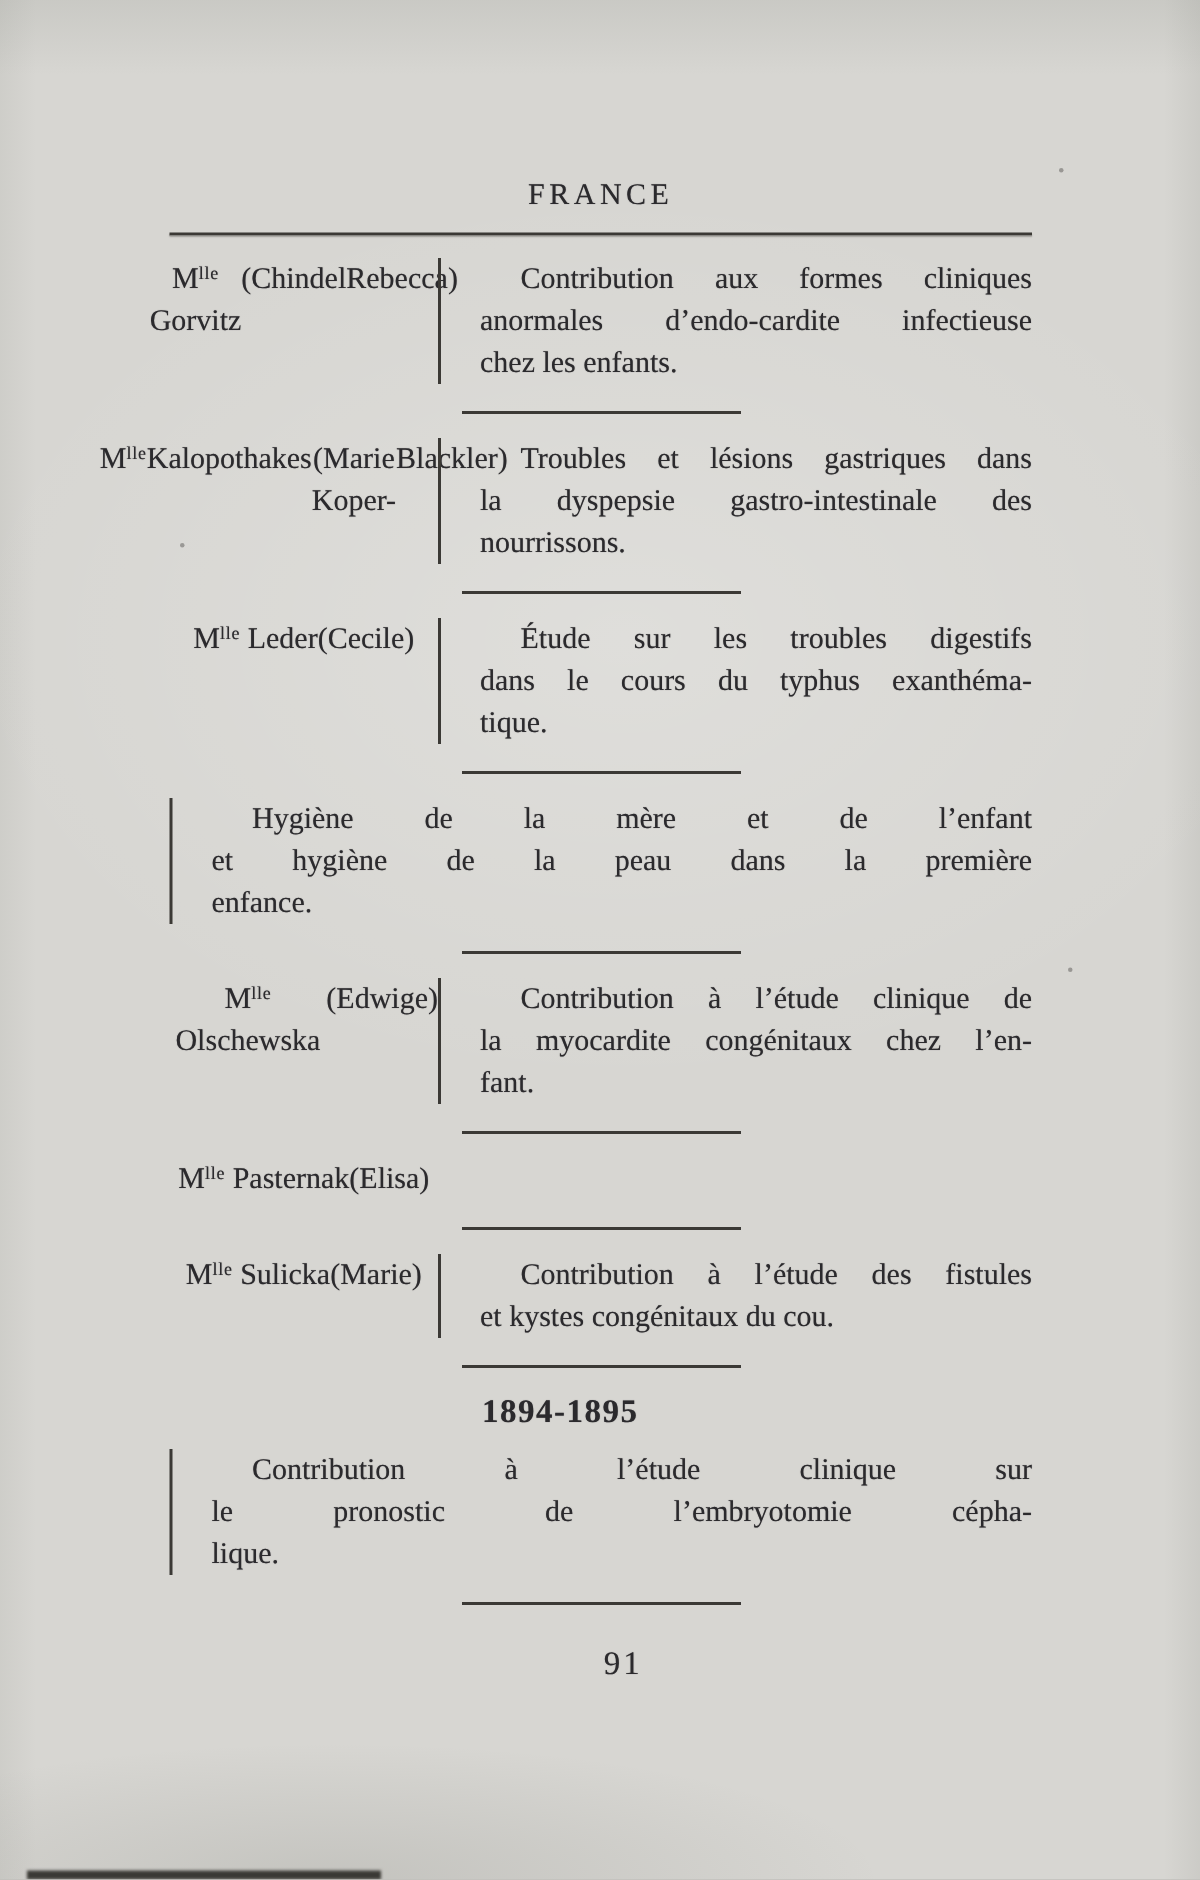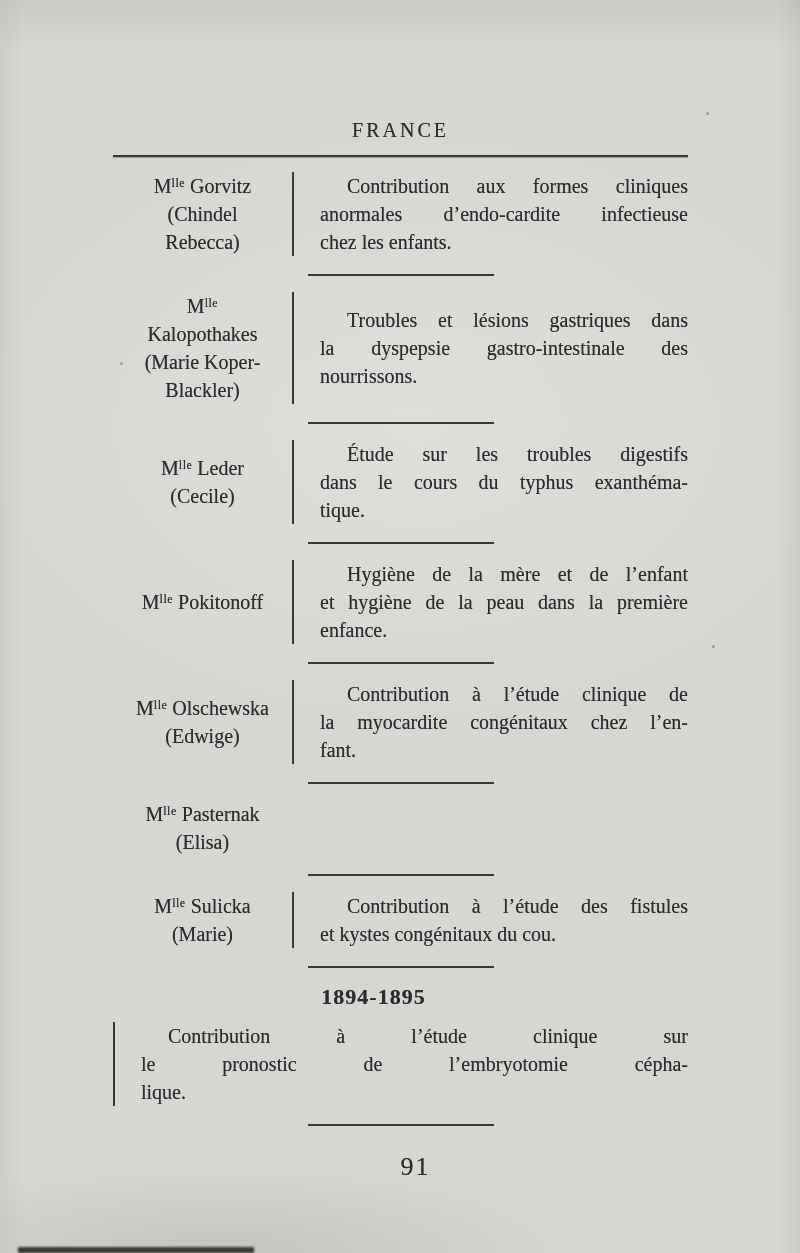--- a/index.html
+++ b/index.html
@@ -41,21 +41,21 @@
     margin-top: 14px;
     border-top: 2px solid var(--rule);
     box-shadow: 0 1px 1px rgba(60,58,52,0.35);
     height: 0;
   }
   .entries { margin-top: 15px; }
   .row { display: flex; align-items: stretch; }
   .name-cell {
     width: 179px;
     display: flex;
-    flex-direction: column;
+    flex-direction: row;
     justify-content: center;
     text-align: center;
     font-size: 20px;
     line-height: 28px;
   }
   .title-cell {
     flex: 1;
     border-left: 2px solid var(--rule);
     padding-left: 26px;
     display: flex;
@@ -84,21 +84,21 @@
     text-align: center;
     transform: translateX(-27px);
     font-weight: bold;
     font-size: 22px;
     letter-spacing: 1px;
   }
   .page-number {
     margin-top: 26px;
     text-align: center;
     transform: translateX(15px);
-    font-size: 26px;
+    font-size: 22px;
     letter-spacing: 2px;
   }
   .edge-bar {
     position: absolute;
     left: 18px;
     bottom: 0;
     width: 236px;
     height: 6px;
     background: #3a3935;
     filter: blur(1px);
@@ -152,23 +152,20 @@
             <div class="name-line">(Cecile)</div>
           </div>
     <div class="title-cell">
             <div class="title-line first">Étude sur les troubles digestifs</div>
             <div class="title-line">dans le cours du typhus exanthéma-</div>
             <div class="title-line last">tique.</div>
           </div>
   </div>
 <div class="separator"></div>
   <div class="row">
-    <div class="name-cell">
-            <div class="name-line">M<sup>lle</sup> Pokitonoff</div>
-          </div>
     <div class="title-cell">
             <div class="title-line first">Hygiène de la mère et de l’enfant</div>
             <div class="title-line">et hygiène de la peau dans la première</div>
             <div class="title-line last">enfance.</div>
           </div>
   </div>
 <div class="separator"></div>
   <div class="row">
     <div class="name-cell">
             <div class="name-line">M<sup>lle</sup> Olschewska</div>

